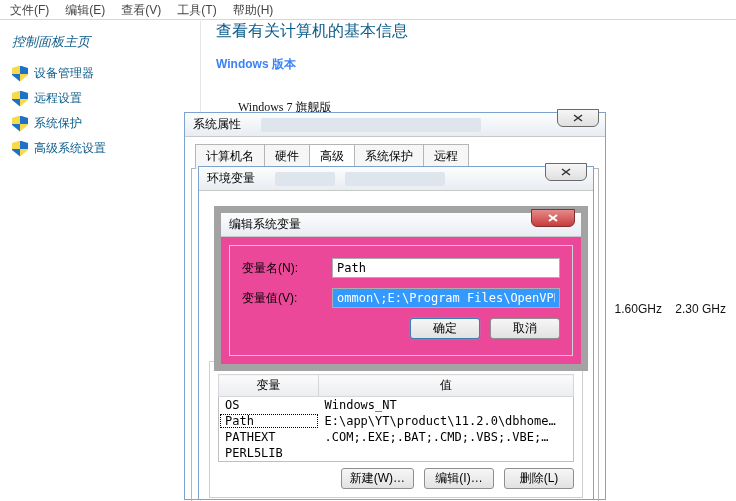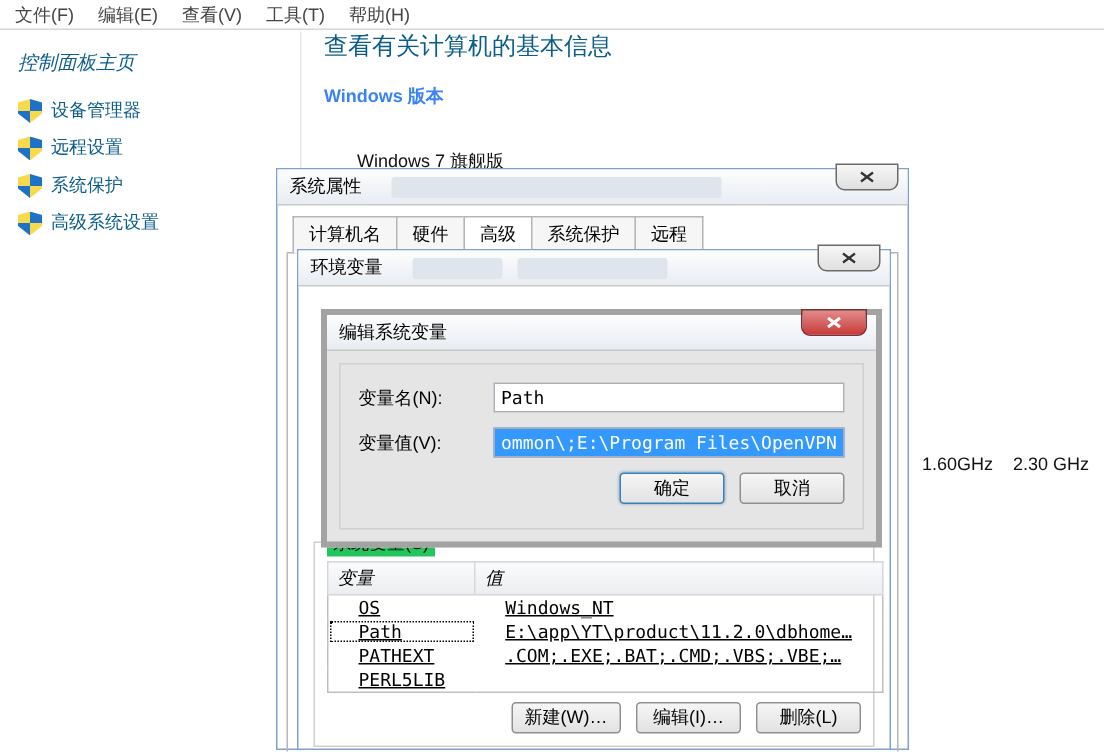--- a/index.html
+++ b/index.html
@@ -29,21 +29,21 @@
     padding: 12px 12px;
   }
   .sidebar-title {
     color: #0a5c8a;
     font-size: 13px;
     margin-bottom: 14px;
     font-style: italic;
   }
   .sidebar-item {
     display: flex;
-    align-items: flex-end;
+    align-items: center;
     gap: 6px;
     color: #0a5c8a;
     margin: 8px 0;
     cursor: pointer;
   }
   .shield {
     width: 16px; height: 16px;
     display: inline-block;
     background:
       conic-gradient(from 0deg, #1d72c7 0 25%, #f7d94c 25% 50%, #1d72c7 50% 75%, #f7d94c 75% 100%);
@@ -67,20 +67,21 @@
     margin-bottom: 14px;
   }
   .section-title {
     color: #3b82f6;
     margin-bottom: 26px;
     font-weight: bold;
   }
   .edition {
     color: #111;
     margin-left: 22px;
+    font-family: Liberation Serif, serif;
   }
   .cpu-info {
     position: absolute;
     right: 10px;
     top: 302px;
     color: #111;
   }
   .cpu-info span { margin-left: 10px; }
 
   
@@ -177,31 +178,29 @@
     background: #22c55e;
     padding: 0 4px;
   }
   table.vars {
     width: 100%;
     border: 1px solid #bfbfbf;
     border-collapse: collapse;
     margin-top: 6px;
   }
   table.vars th {
-    text-align: left;
+    text-align: center;
     font-weight: normal;
     background: linear-gradient(#fbfbfc,#ebedf0);
     border: 1px solid #d4d6d9;
     padding: 2px 6px;
-    font-style: italic;
   }
   table.vars td {
-    padding: 1px 20px;
+    padding: 1px 6px;
     font-family: "SimSun", monospace;
-    text-decoration: underline;
   }
   table.vars tr.sel td:first-child {
     outline: 1px dotted #000;
     outline-offset: -2px;
   }
   .btnrow {
     margin-top: 6px;
     display: flex;
     justify-content: flex-end;
     gap: 10px;
@@ -222,22 +221,22 @@
     border-color: #3c7fb1;
     box-shadow: 0 0 2px #6aa3d5;
     text-align: center;
   }
 
   
   .dlg-edit {
     position: absolute;
     left: 214px; top: 206px;
     width: 374px;
-    background: #e5e5e5;
-    border: 4px solid #a3a3a3;
+    background: #ec4899;
+    border: 7px solid #a3a3a3;
   }
   .panel {
     margin: 8px;
     border: 1px solid #d0d0d0;
     padding: 12px 12px 16px 12px;
   }
   .row { display: flex; align-items: center; margin-bottom: 10px; }
   .row label { width: 90px; }
   .row input {
     flex: 1;

